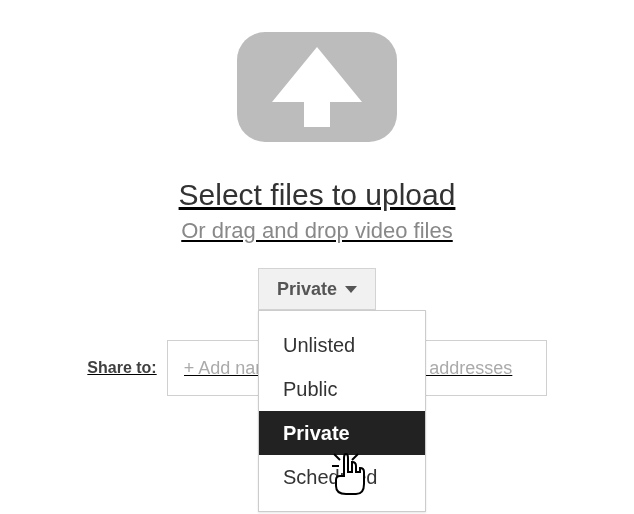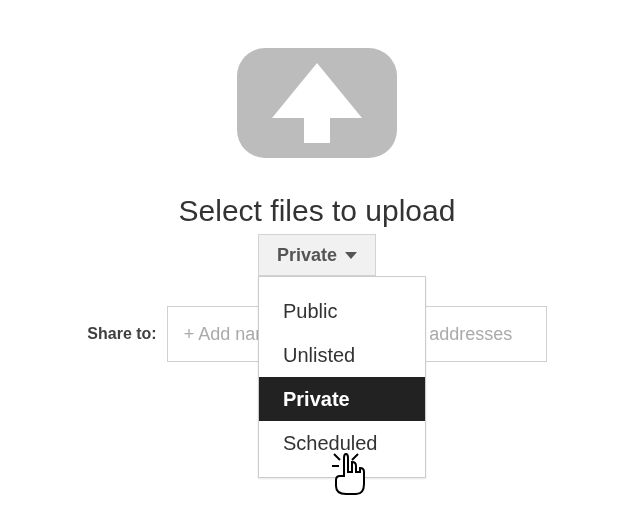--- a/index.html
+++ b/index.html
@@ -9,21 +9,22 @@
     width: 634px;
     height: 514px;
     font-family: Arial, Helvetica, sans-serif;
     background: #fff;
     overflow: hidden;
     position: relative;
   }
   .container {
     width: 100%;
     text-align: center;
-    padding-top: 28px;
+    padding-top: 12px;
+    text-decoration: underline;
   }
   .upload-icon {
     display: inline-block;
     margin-bottom: 10px;
   }
   .title {
     font-size: 30px;
     color: #333;
     margin: 12px 0 6px 0;
     font-weight: 400;
@@ -119,29 +120,30 @@
 
 <div class="container">
   <div class="upload-icon">
     <svg width="170" height="140" viewBox="0 0 170 140">
       <rect x="5" y="20" width="160" height="110" rx="28" ry="28" fill="#bcbcbc"></rect>
       <polygon points="85,35 130,90 98,90 98,115 72,115 72,90 40,90" fill="#ffffff"></polygon>
     </svg>
   </div>
 
   <h1 class="title">Select files to upload</h1>
+  <div class="subtitle">Or drag and drop video files</div>
 
   <div class="privacy-wrap">
     <div class="privacy-button">
       <span>Private</span>
       <span class="caret"></span>
     </div>
     <div class="dropdown">
+      <div class="dropdown-item">Unlisted</div>
       <div class="dropdown-item">Public</div>
-      <div class="dropdown-item">Unlisted</div>
       <div class="dropdown-item highlighted">Private</div>
       <div class="dropdown-item">Scheduled</div>
     </div>
   </div>
 
   <div class="share-row">
     <span class="share-label">Share to:</span>
     <input class="share-input" type="text" placeholder="+ Add names, circles, or email addresses" style="">
   </div>
 </div>

